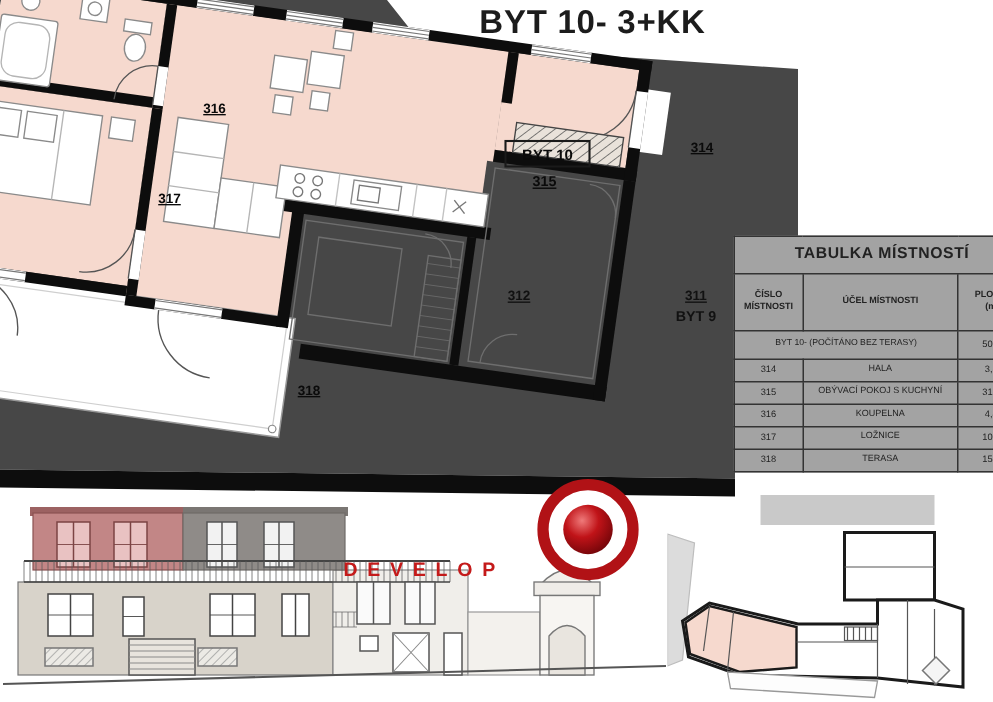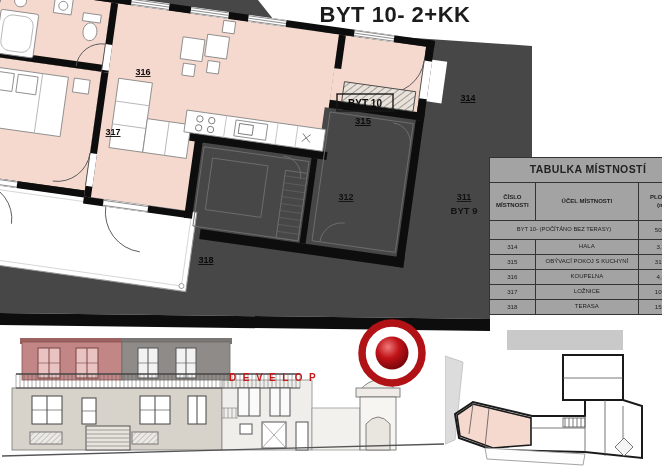--- a/index.html
+++ b/index.html
@@ -14,21 +14,21 @@
     color:#222;padding:0 1px;line-height:1.25;}
   .room-table .tbl-title{font-size:10.5px;font-weight:bold;height:24px;letter-spacing:0.4px;}
   .room-table .hdr{font-size:6px;height:38px;font-weight:bold;}
   .room-table .sum{font-size:5.8px;height:19px;}
   .room-table .cell{font-size:6px;height:15px;}
   .room-table .num{font-size:6.2px;}
   
   .logo-rkm{left:218px;top:316px;font-size:56px;font-weight:bold;letter-spacing:3px;
     color:#f2f2f2;z-index:6;line-height:1;
     text-shadow:0 0 2px #9a9a9a,0 0 1px #bdbdbd;}
-  .logo-sub{left:229px;top:372px;font-size:10px;font-weight:bold;color:#c41a1a;
+  .logo-sub{left:229px;top:372px;font-size:13px;font-weight:bold;color:#c41a1a;
     letter-spacing:6.5px;z-index:6;}
   svg text{font-family:"Liberation Sans",sans-serif;}
 </style>
 </head>
 <body>
 
 <div class="stage">
 
   <svg class="abs" style="left:0;top:0;z-index:1" width="540" height="334" viewBox="0 0 540 334">
     <defs>
@@ -213,21 +213,21 @@
       <text x="365" y="106.5" font-size="10">BYT 10</text>
       <text x="363" y="124" font-size="9.5" text-decoration="underline">315</text>
       <text x="468" y="101" font-size="9" text-decoration="underline">314</text>
       <text x="206" y="263" font-size="9" text-decoration="underline">318</text>
       <text x="346" y="200" font-size="9" fill="#111" text-decoration="underline">312</text>
       <text x="464" y="200" font-size="9" fill="#111" text-decoration="underline">311</text>
       <text x="464" y="214" font-size="9.5" fill="#111">BYT 9</text>
     </g>
   </svg>
 
-  <div class="abs sheet-title">BYT 10- 2+KK</div>
+  <div class="abs sheet-title">BYT 10- 3+KK</div>
 
   <table class="abs room-table">
     <tbody>
         <tr>
           <td colspan="3" class="tbl-title">TABULKA MÍSTNOSTÍ</td>
         </tr>
     <tr class="hdr">
       <td style="width:38px">
         <span>ČÍSLO</span><br>
         <span>MÍSTNOSTI</span></td>

